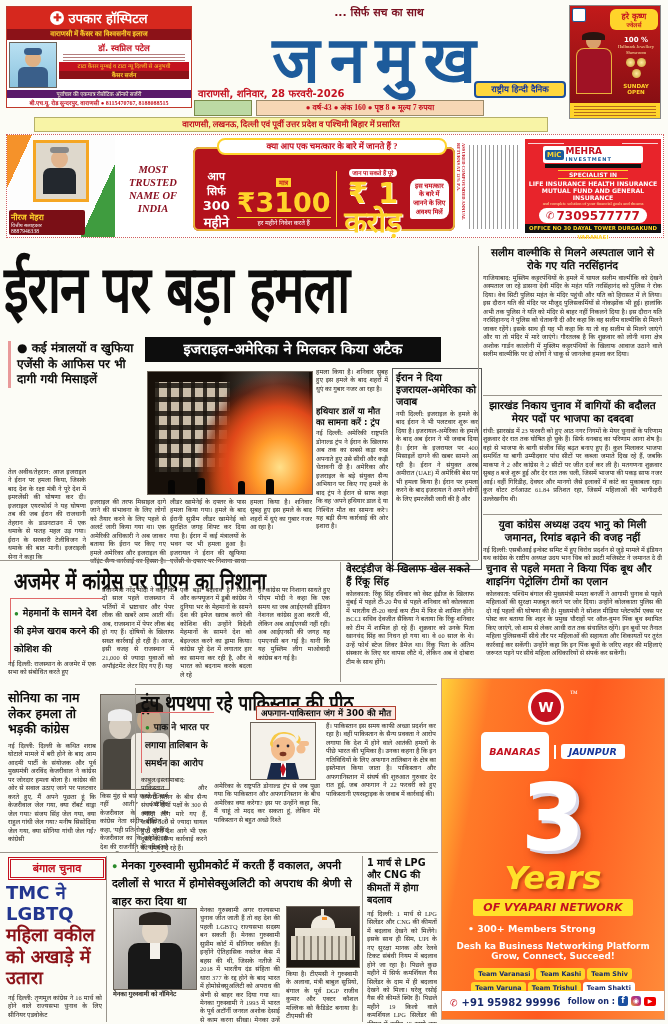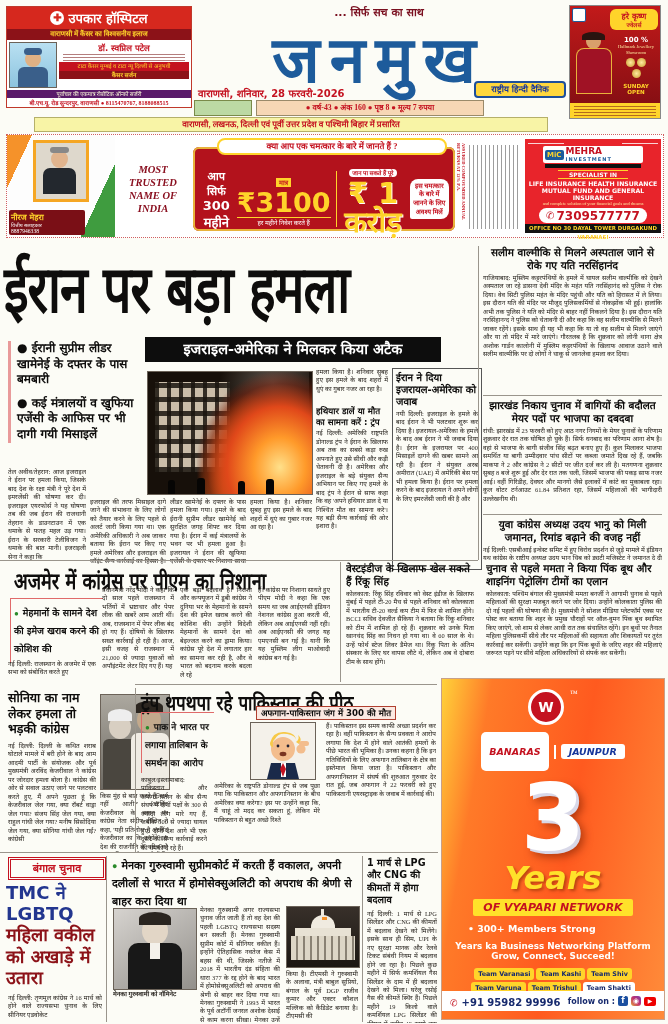--- a/index.html
+++ b/index.html
@@ -165,21 +165,20 @@
       </div>
       <div class="ctr sans b" style="position:absolute;bottom:0;left:0;width:100%;height:9px;background:#111;color:#ffd42a;font-size:5.4px;line-height:9px;">OFFICE NO 30 DAYAL TOWER DURGAKUND VARANASI</div>
     </div>
   </div>
 
   <div class="abs shead" style="left:4px;top:243px;width:474px;font-size:50px;font-weight:900;letter-spacing:-1px;white-space:nowrap;transform:scaleY(1.3);transform-origin:0 0;">ईरान पर बड़ा हमला</div>
 
   <div class="abs ctr sans b" style="left:145px;top:337px;width:296px;height:25px;background:#0d0d0d;color:#fff;font-size:14.5px;line-height:25px;white-space:nowrap;">इजराइल-अमेरिका ने मिलकर किया अटैक</div>
 
   <div class="abs" style="left:8px;top:341px;width:130px;border-left:3px solid #e89a9a;padding-left:6px;">
-    <div class="shead" style="font-size:12px;line-height:1.3;margin-bottom:8px;">● ईरानी सुप्रीम लीडर खामेनेई के दफ्तर के पास बमबारी</div>
     <div class="shead" style="font-size:12px;line-height:1.3;">● कई मंत्रालयों व खुफिया एजेंसी के आफिस पर भी दागी गयी मिसाइलें</div>
   </div>
 
   <div class="abs photoframe fireP" style="left:147px;top:371px;width:164px;height:122px;">
     <div class="fire-building"></div>
     <div class="fire-smoke"></div>
     <div class="fire-glow"></div>
     <div class="sil" style="left:12%;width:7px;height:14px;"></div>
     <div class="sil" style="left:30%;width:8px;height:16px;"></div>
     <div class="sil" style="left:55%;width:7px;height:13px;"></div>
@@ -290,21 +289,21 @@
       <span style="width:2px;height:14px;background:#fff;display:inline-block;"></span>
       <span class="sans b" style="background:#fff;color:#16369b;font-style:italic;font-size:9.5px;padding:2px 8px;border-radius:3px;">JAUNPUR</span>
     </div>
     <div class="ctr sans" style="color:#fff;font-weight:900;font-size:92px;line-height:0.95;margin-top:4px;
          text-shadow:3px 3px 0 #d8d8e8,6px 6px 8px rgba(110,30,0,.55);">3</div>
     <div class="ctr sans" style="color:#ffe22a;font-weight:900;font-style:italic;font-size:32px;line-height:1;text-shadow:2px 2px 3px rgba(120,40,0,.5);">Years</div>
     <div class="ctr sans b" style="margin:5px auto 0;width:160px;background:#ffe22a;color:#c41220;font-size:11px;font-style:italic;padding:2px 0;border-radius:2px;">OF VYAPARI NETWORK</div>
     <div style="margin:6px 0 0 26px;">
       <div class="sans b" style="color:#fff;font-size:9.4px;line-height:1.5;">• 300+ Members Strong</div>
     </div>
-    <div class="ctr sans b" style="color:#fff;font-size:8.8px;margin-top:4px;">Years ka Business Networking Platform</div>
+    <div class="ctr sans b" style="color:#fff;font-size:8.8px;margin-top:4px;">Desh ka Business Networking Platform</div>
     <div class="ctr sans b" style="color:#fff;font-size:8.8px;">Grow, Connect, Succeed!</div>
     <div style="display:flex;flex-wrap:wrap;justify-content:center;margin-top:6px;padding:0 3px;">
       <span class="teampill">Team Varanasi</span>
       <span class="teampill">Team Kashi</span>
       <span class="teampill">Team Shiv</span>
       <span class="teampill">Team Varuna</span>
       <span class="teampill">Team Trishul</span>
       <span class="teampill white">Team Shakti</span>
       <span class="teampill white">Grow Annapurna</span>
       <span class="teampill">Team Natraj</span>

